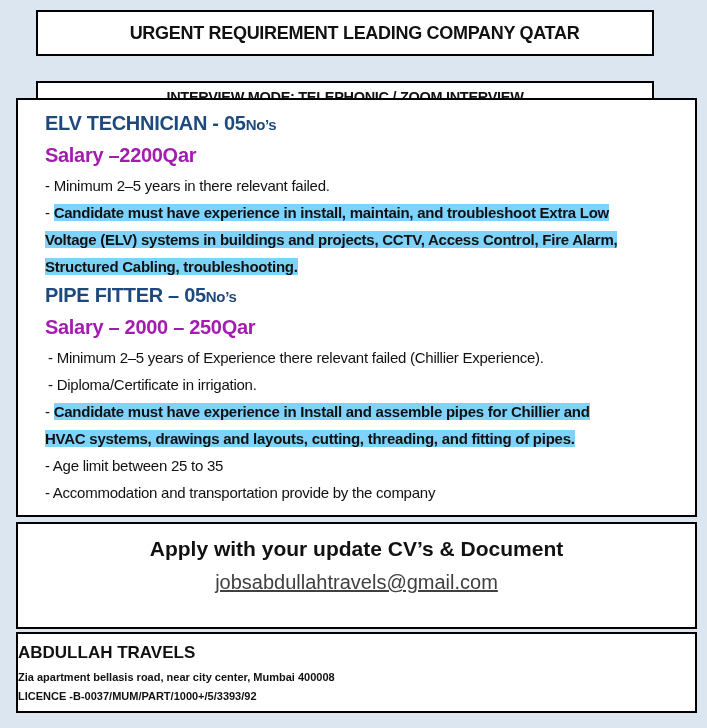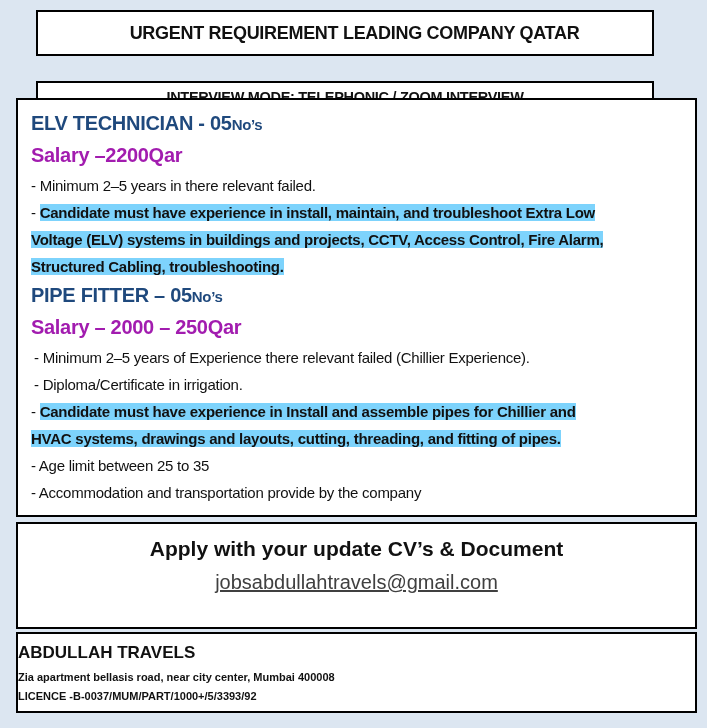--- a/index.html
+++ b/index.html
@@ -13,21 +13,21 @@
     position: absolute; background: #fff; border: 2px solid #000;
     box-sizing: border-box;
   }
   #box-title { left: 36px; top: 10px; width: 618px; height: 46px;
     display: flex; align-items: center; justify-content: center; padding-left: 19px; }
   #box-title span { font-weight: bold; font-size: 18px; letter-spacing: -0.3px; }
   #box-interview { left: 36px; top: 61px; width: 618px; height: 32px;
     display: flex; align-items: center; justify-content: center; margin-top: 20px; }
   #box-interview span { font-weight: bold; font-size: 14.5px; letter-spacing: -0.3px; }
 
-  #box-main { left: 16px; top: 98px; width: 681px; height: 419px; padding: 8px 0 0 13px; }
+  #box-main { left: 16px; top: 98px; width: 681px; height: 419px; padding: 8px 0 0 27px; }
   .job-title { color: #1f497d; font-weight: bold; font-size: 20px; height: 30px; line-height: 30px; letter-spacing: -0.3px; }
   .job-title .qty-unit { font-size: 15px; }
   .salary { color: #a21caf; font-weight: bold; font-size: 20px; height: 34px; line-height: 34px; letter-spacing: -0.3px; }
   .line { font-size: 15px; height: 27px; line-height: 27px; white-space: nowrap; letter-spacing: -0.25px; }
   .line.indent { padding-left: 3px; }
   .hl { background: #7dd3fc; font-weight: bold; }
 
   #box-apply { left: 16px; top: 522px; width: 681px; height: 107px; text-align: center; }
   #apply-heading { font-weight: bold; font-size: 21px; margin-top: 10px; height: 30px; line-height: 30px; }
   #apply-email { display: inline-block; color: #404040; text-decoration: underline; font-size: 20px; margin-top: 3px; height: 30px; line-height: 30px; }

